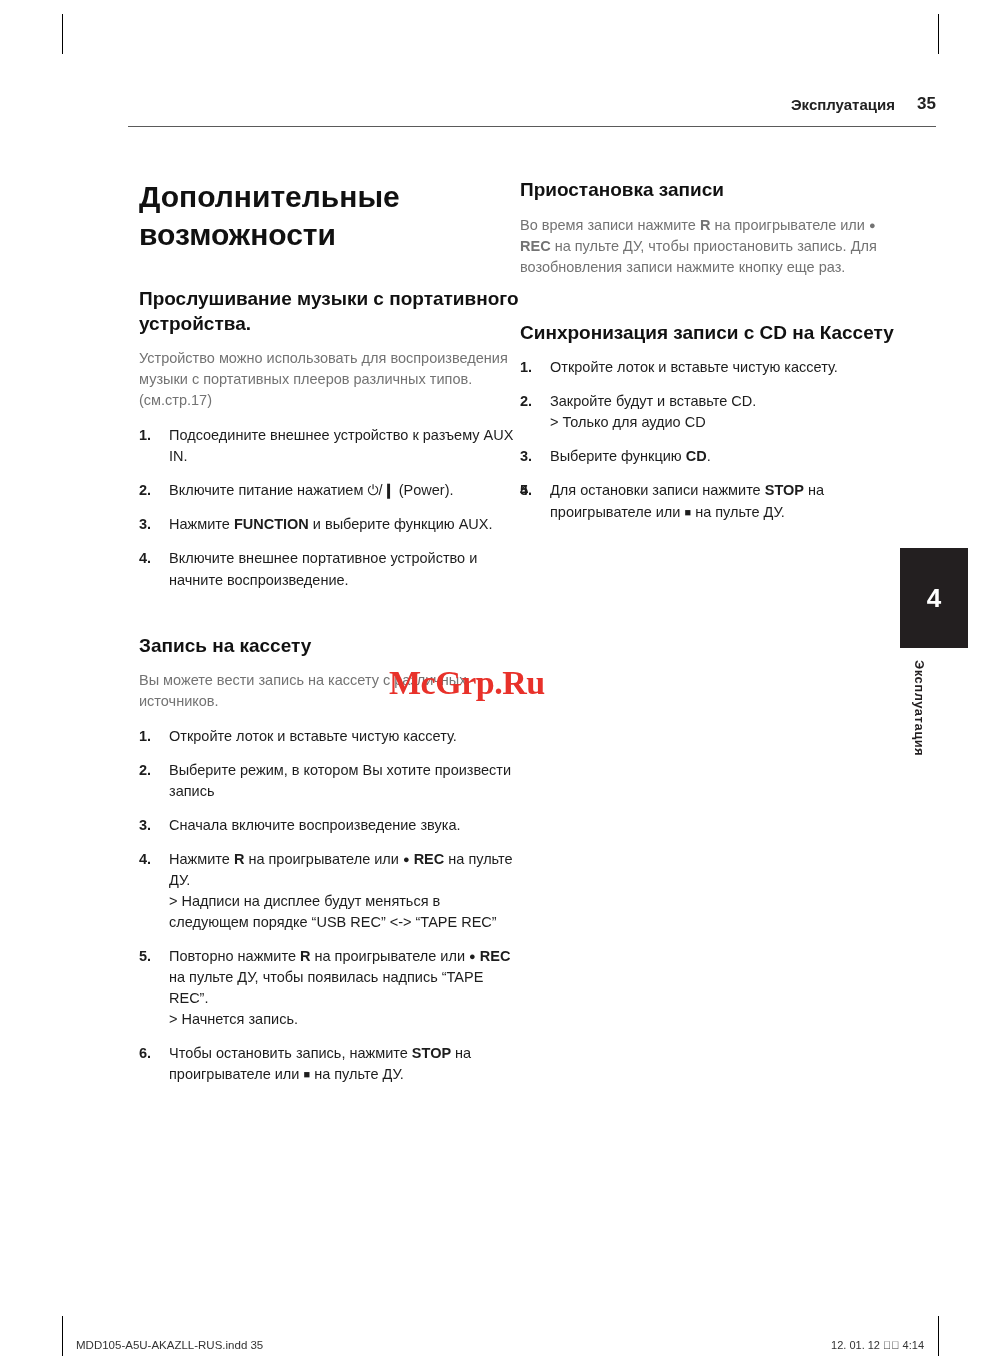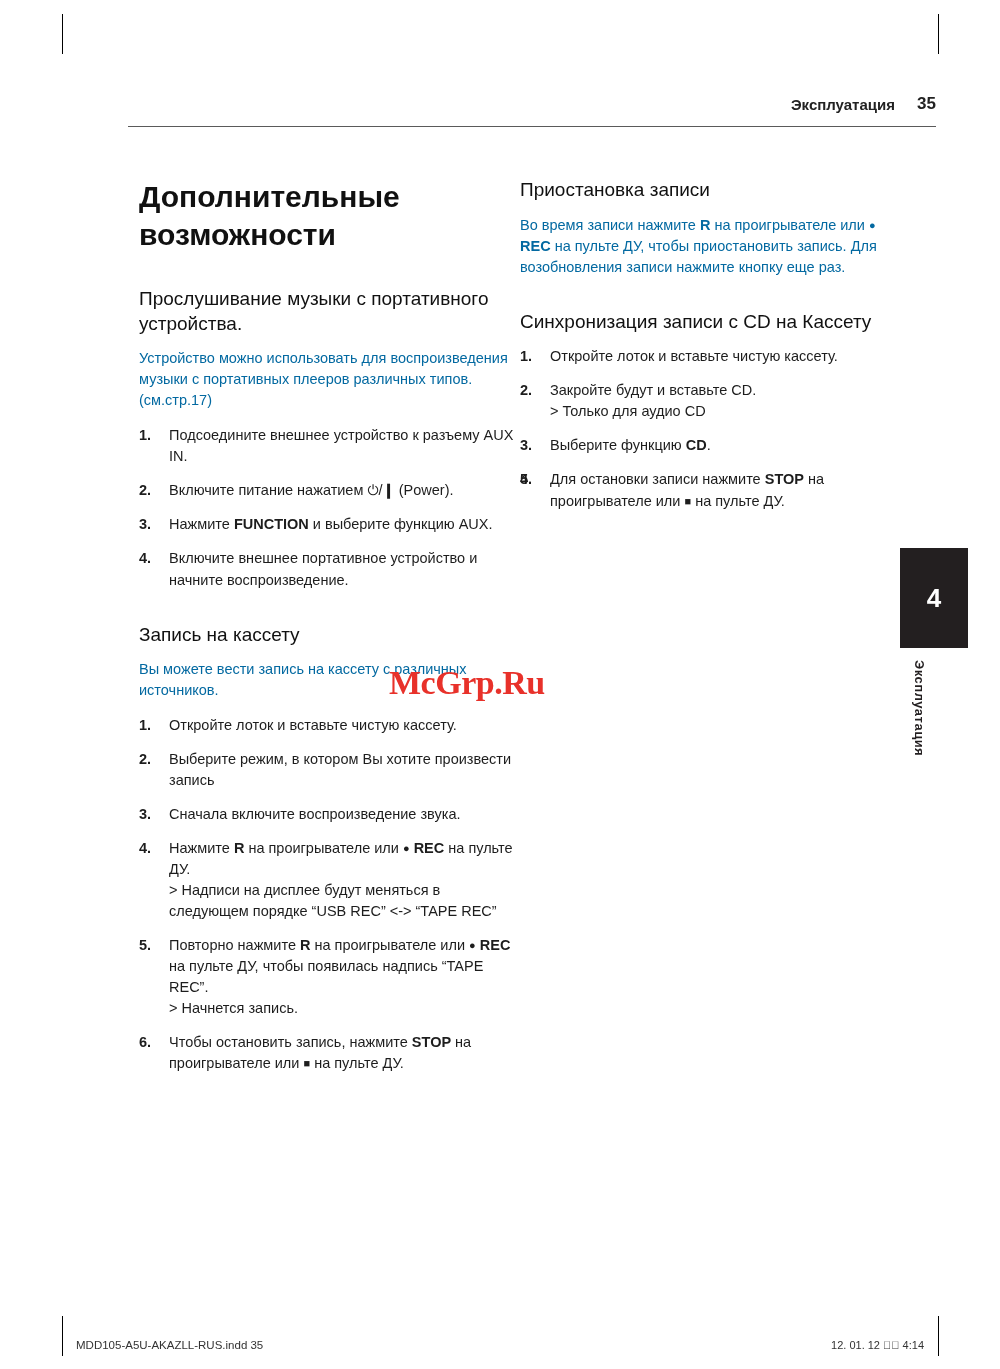--- a/index.html
+++ b/index.html
@@ -98,31 +98,31 @@
   h1.title {
     font-size: 30px;
     line-height: 1.25;
     font-weight: bold;
     margin: 0 0 34px 0;
     color: #111;
   }
   h2.sec {
     font-size: 19px;
     line-height: 1.3;
-    font-weight: normal;
+    font-weight: bold;
     margin: 0 0 12px 0;
     color: #111;
   }
-  h2.sec.spaced { margin-top: 32px; }
+  h2.sec.spaced { margin-top: 43px; }
 
   p.body {
     font-size: 14.5px;
     line-height: 1.45;
     margin: 0 0 14px 0;
-    color: #0369a1;
+    color: #737373;
   }
 
   ol.steps {
     list-style: none;
     margin: 0;
     padding: 0;
   }
   ol.steps > li {
     position: relative;
     padding-left: 30px;

